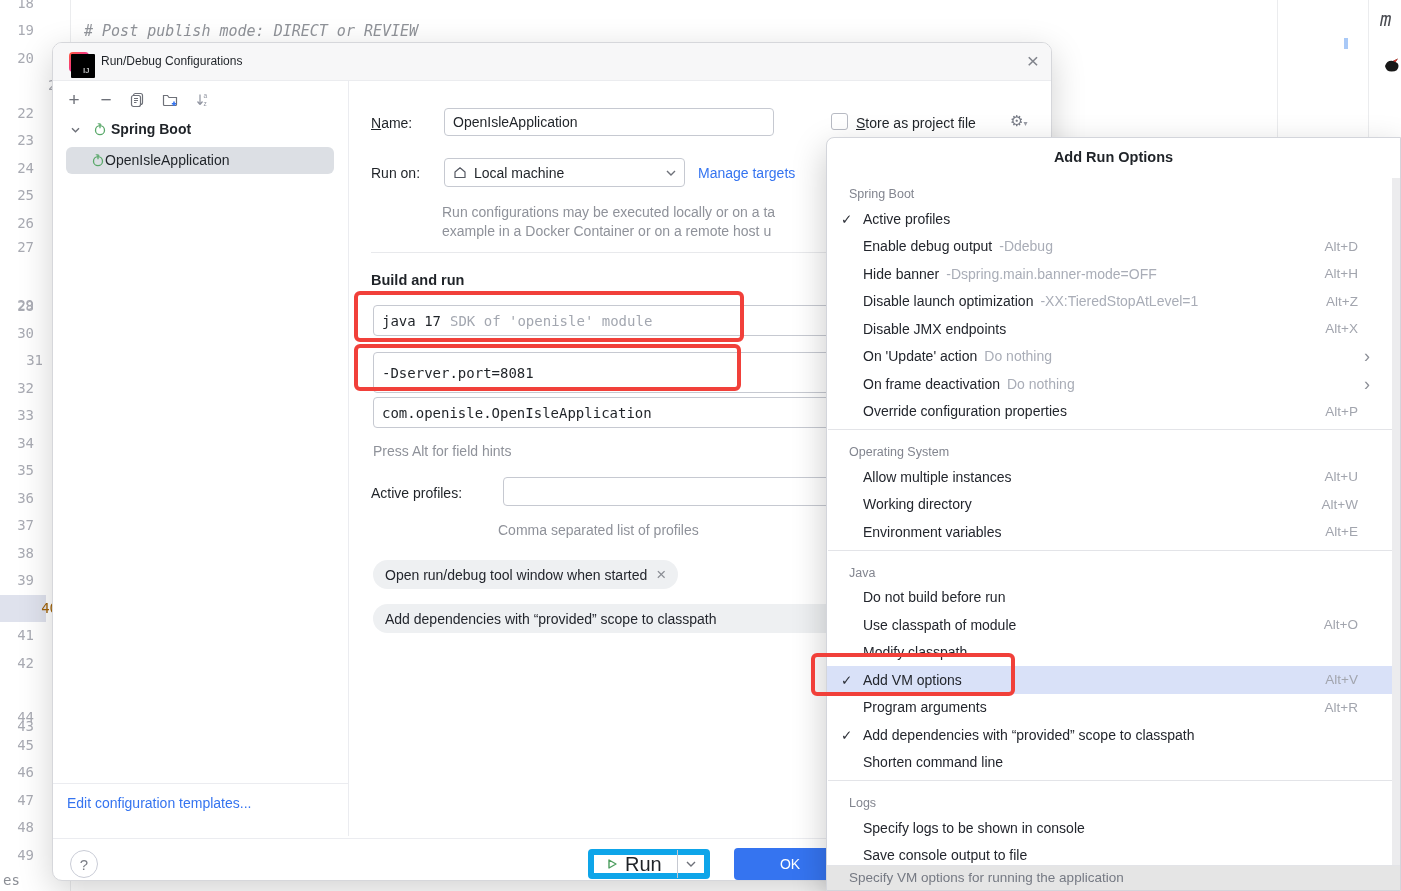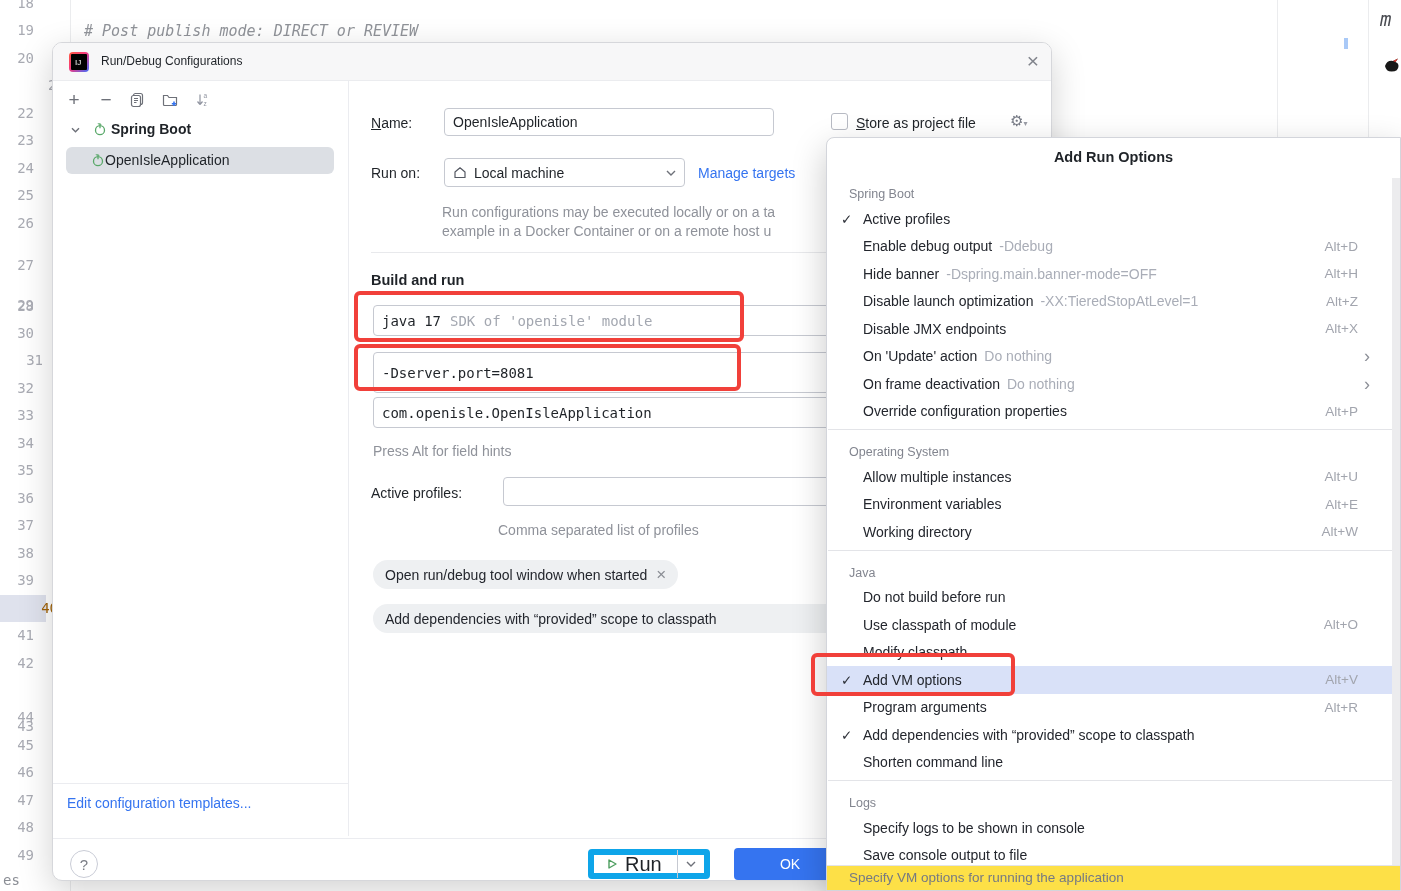--- a/index.html
+++ b/index.html
@@ -25,21 +25,21 @@
 
   
   #dialog { position:absolute; left:52px; top:42px; width:1000px; height:839px;
     background:#fff; border:1px solid #d6d7db; border-radius:10px;
     box-shadow:0 10px 34px rgba(0,0,0,.18); z-index:10; overflow:hidden; }
   #titlebar { position:absolute; left:0; top:0; right:0; height:38px; background:#f7f7f8;
     border-bottom:1px solid #ebecef; }
   #app-icon { position:absolute; left:16px; top:9px; width:20px; height:20px; border-radius:4px;
     background:linear-gradient(135deg,#ff5a3d,#f53a7f 45%,#3e6eff); padding:2px; }
   #app-icon > div { width:100%; height:100%; background:#000; color:#fff; font-size:8px;
-    font-weight:normal; display:flex; align-items:flex-start; justify-content:flex-start; padding:4px; border-radius:1px;}
+    font-weight:normal; display:flex; align-items:flex-start; justify-content:flex-start; padding:12px; border-radius:1px;}
   #dlg-title { position:absolute; left:48px; top:11px; font-size:12px; color:#1f2328; }
   #dlg-close { position:absolute; left:967px; top:6px; width:26px; height:26px; text-align:center;
     line-height:24px; font-size:21px; color:#81848c; cursor:pointer; }
 
   
   .tb-icon { position:absolute; top:46px; width:22px; height:22px; display:flex;
     align-items:center; justify-content:center; color:#6e7179; font-size:19px; }
   #panel-div { position:absolute; left:295px; top:38px; bottom:44px; width:1px; background:#ebecf0; }
   #tree-chevron { position:absolute; left:18px; top:84px; }
   .spring-ico { display:inline-block; width:14px; height:14px; vertical-align:-2px; }
@@ -93,21 +93,21 @@
   .mi { height:27.5px; display:flex; align-items:center; padding:0 42px 0 14px; font-size:14px; white-space:nowrap; }
   .mi.sel { background:#d9e1f8; }
   .mi .check { width:22px; flex:none; font-size:13.5px; color:#30333b; }
   .mi .lbl { color:#23262d; }
   .mi .hint { color:#a9adb7; margin-left:7px; }
   .mi .spacer { flex:1; }
   .mi .sc { color:#a2a5ae; font-size:13.5px; }
   .mi .arrow { color:#8d9098; font-size:18px; margin-right:-12px; line-height:1; }
   .menu-sep { height:9px; display:flex; align-items:center; }
   .menu-sep > div { height:1px; background:#e3e4e8; width:100%; margin:0 1px; }
-  #menu-footer { position:absolute; left:0; right:0; bottom:0; height:25px; background:#fde047;
+  #menu-footer { position:absolute; left:0; right:0; bottom:0; height:25px; background:#e5e5e5;
     border-top:1px solid #e3e4e8; font-size:13.5px; color:#757983; padding:4px 0 0 22px; }
   #menu-scroll { position:absolute; right:0; top:40px; bottom:25px; width:8px; background:#ececee; }
 
   
   .red-rect { position:absolute; border:4px solid #f1403a; border-radius:6px; z-index:40; }
   #red1 { left:354px; top:291px; width:390px; height:51px; }
   #red2 { left:354px; top:344px; width:387px; height:47px; }
   #red3 { left:811px; top:653px; width:204px; height:43px; }
 </style>
 </head>
@@ -118,21 +118,21 @@
   <div id="gutter">
       <div class="ln" style="top: -10px;">18</div>
       <div class="ln" style="top: 17.48px;">19</div>
       <div class="ln" style="top: 44.96px;">20</div>
       <div class="ln" style="top: 72.44px; padding-left: 48px;">21</div>
       <div class="ln" style="top: 99.92px;">22</div>
       <div class="ln" style="top: 127.4px;">23</div>
       <div class="ln" style="top: 154.88px;">24</div>
       <div class="ln" style="top: 182.36px;">25</div>
       <div class="ln" style="top: 209.84px;">26</div>
-      <div class="ln" style="top: 252px;">27</div>
+      <div class="ln" style="top: 234px;">27</div>
       <div class="ln" style="top: 264.8px; margin-top: 28px;">28</div>
       <div class="ln" style="top: 292.28px;">29</div>
       <div class="ln" style="top: 319.76px;">30</div>
       <div class="ln" style="top: 347.24px; margin-left: 9px;">31</div>
       <div class="ln" style="top: 374.72px;">32</div>
       <div class="ln" style="top: 402.2px;">33</div>
       <div class="ln" style="top: 429.68px;">34</div>
       <div class="ln" style="top: 457.16px;">35</div>
       <div class="ln" style="top: 484.64px;">36</div>
       <div class="ln" style="top: 512.12px;">37</div>
@@ -350,29 +350,29 @@
       </div>
       <div class="menu-header">Operating System</div>
       <div class="mi">
         <span class="check"></span>
         <span class="lbl">Allow multiple instances</span>
         <span class="spacer"></span>
         <span class="sc">Alt+U</span>
       </div>
       <div class="mi">
         <span class="check"></span>
+        <span class="lbl">Working directory</span>
+        <span class="spacer"></span>
+        <span class="sc">Alt+W</span>
+      </div>
+      <div class="mi">
+        <span class="check"></span>
         <span class="lbl">Environment variables</span>
         <span class="spacer"></span>
         <span class="sc">Alt+E</span>
-      </div>
-      <div class="mi">
-        <span class="check"></span>
-        <span class="lbl">Working directory</span>
-        <span class="spacer"></span>
-        <span class="sc">Alt+W</span>
       </div>
       <div class="menu-sep">
         <div></div>
       </div>
       <div class="menu-header">Java</div>
       <div class="mi">
         <span class="check"></span>
         <span class="lbl">Do not build before run</span>
         <span class="spacer"></span>
       </div>

